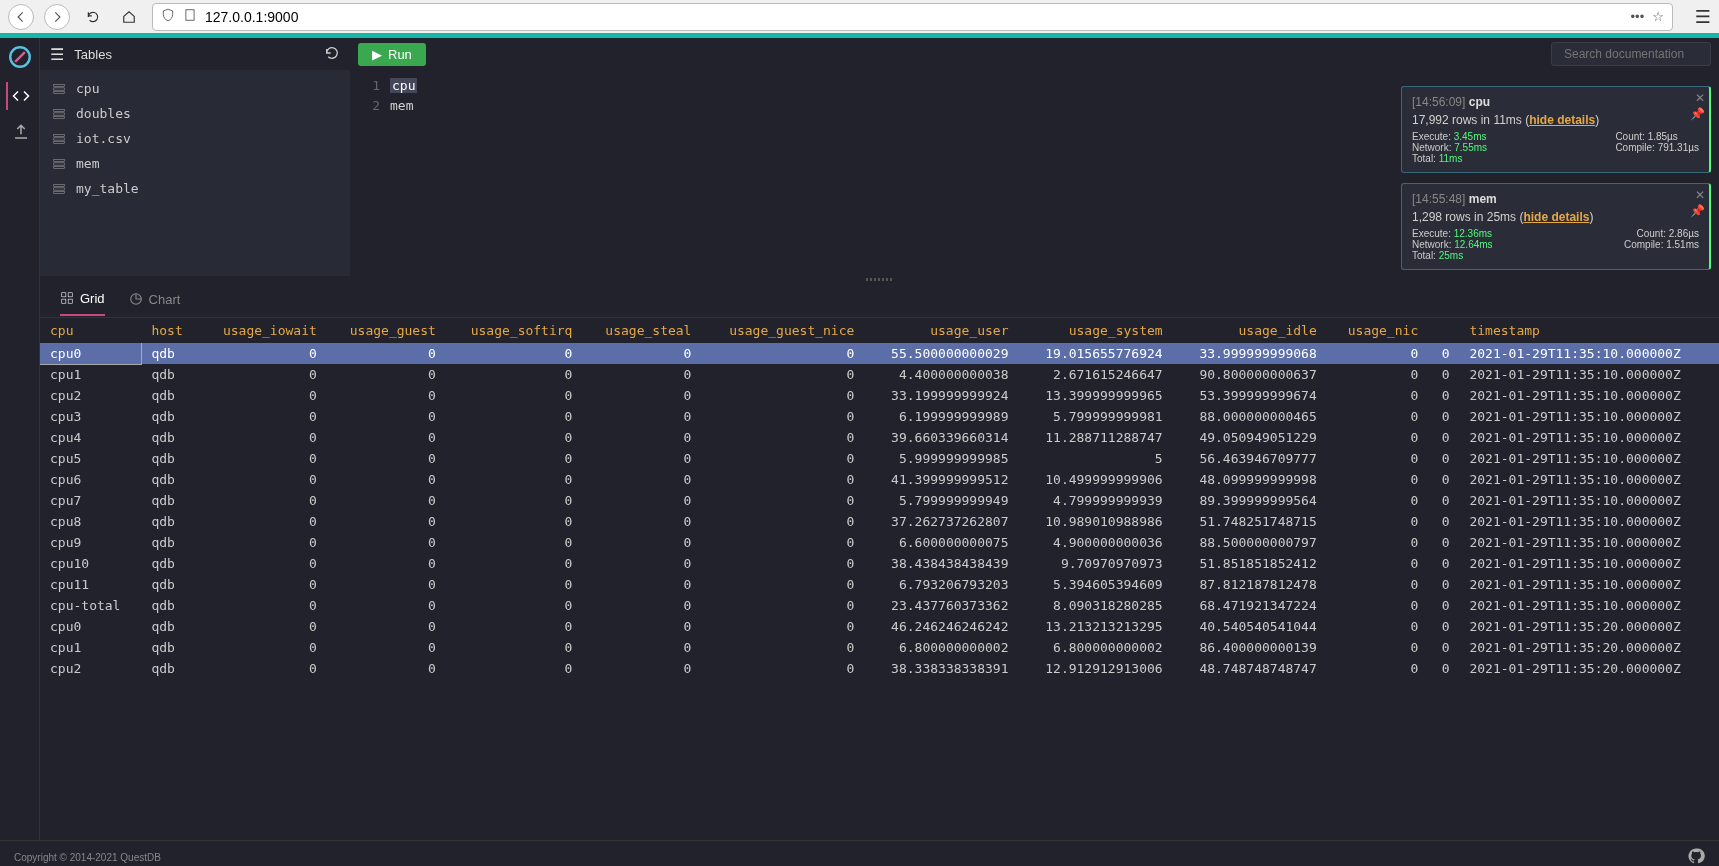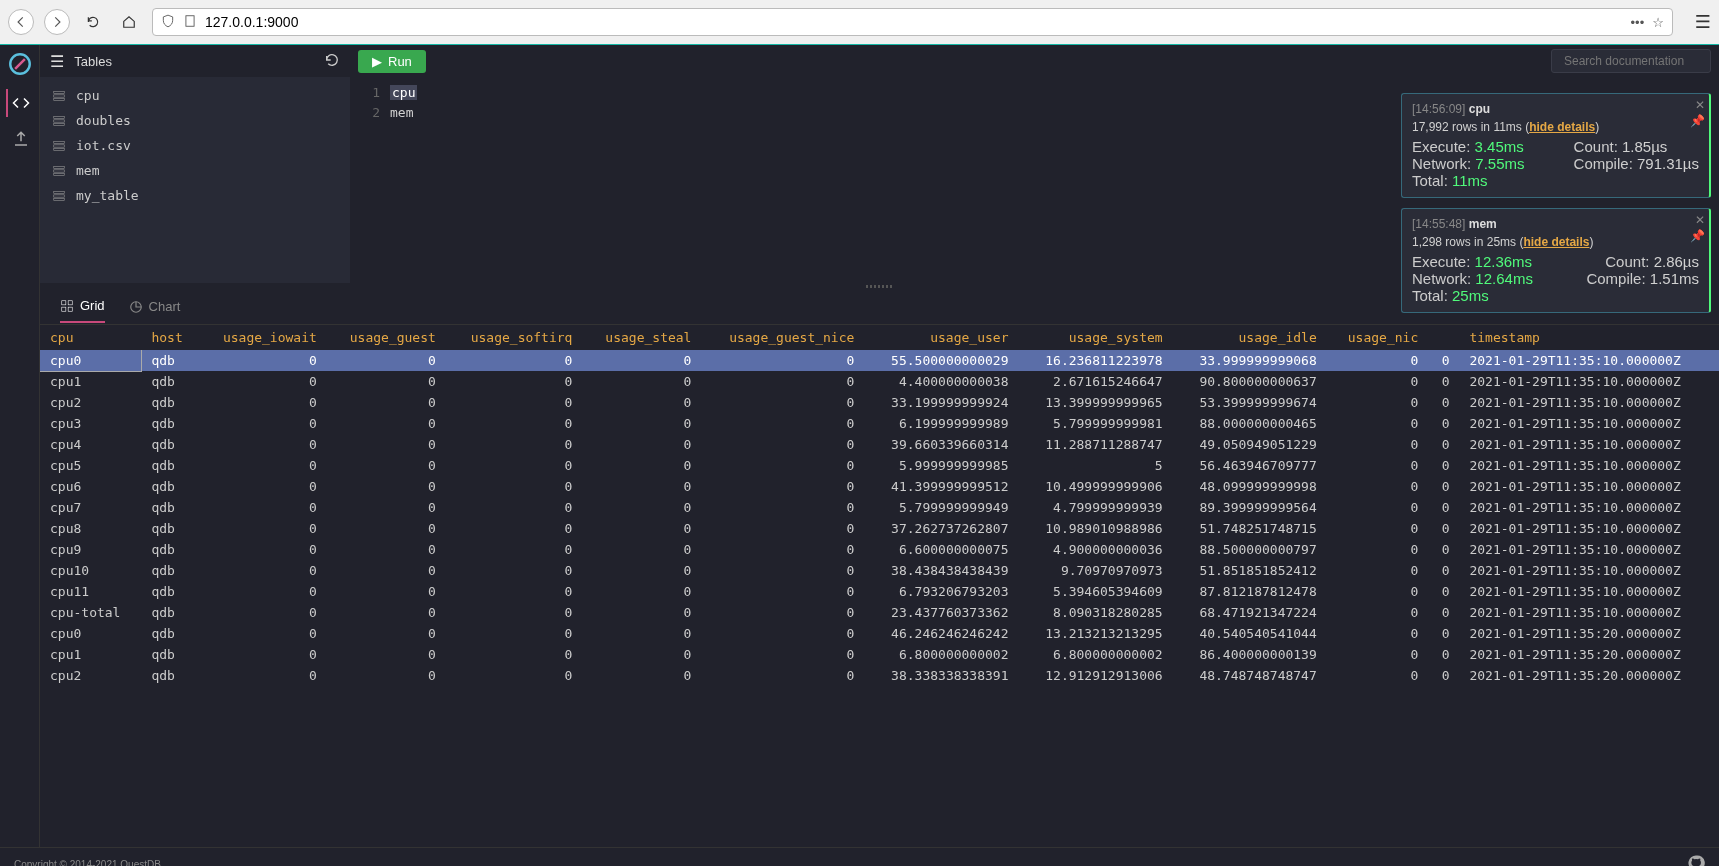--- a/index.html
+++ b/index.html
@@ -8,27 +8,27 @@
   font-size: 13px;
   background: #21222c;
   color: #d1d1d1;
   width: 1719px;
   height: 866px;
   overflow: hidden;
 }
 
 
 .browser-chrome {
-  height: 45px;
+  height: 38px;
   background: #f0f0f0;
   display: flex;
   align-items: center;
   padding: 0 8px;
   gap: 10px;
-  border-bottom: 1px solid #14b8a6;
+  border-bottom: 5px solid #14b8a6;
 }
 .nav-btn {
   width: 26px; height: 26px;
   border: 1px solid #bbb;
   border-radius: 50%;
   background: #fff;
   display: flex;
   align-items: center;
   justify-content: center;
   color: #555;
@@ -204,21 +204,21 @@
   padding: 8px 10px;
   font-size: 12px;
   position: relative;
 }
 .notif .nline { margin-bottom: 4px; }
 .notif .ts { color: #888; }
 .notif .qn { color: #ddd; font-weight: 600; }
 .notif .green { color: #50fa7b; }
 .notif .link { color: #e5a845; text-decoration: underline; cursor: pointer; font-weight: bold; }
 .notif-details { display: flex; justify-content: space-between; margin-top: 4px; }
-.notif-col { font-size: 15px; }
+.notif-col { font-size: 10px; }
 .notif .lbl { color: #ccc; }
 .notif .close, .notif .pin {
   position: absolute; right: 4px;
   color: #888; cursor: pointer; font-size: 12px;
 }
 .notif .close { top: 4px; }
 .notif .pin { top: 20px; }
 
 
 .results-panel {
@@ -230,21 +230,21 @@
 }
 .tabs-row {
   height: 36px;
   display: flex;
   align-items: center;
   border-bottom: 1px solid #333;
   padding: 0 20px;
   gap: 24px;
 }
 .tab {
-  display: flex; align-items: flex-end; gap: 6px;
+  display: flex; align-items: flex-start; gap: 6px;
   color: #888; cursor: pointer;
   padding: 8px 0;
 }
 .tab.active { color: #fff; border-bottom: 2px solid #c8497b; }
 
 .table-wrap {
   flex: 1;
   overflow: auto;
   font-family: "Menlo", "Consolas", monospace;
   font-size: 13px;
@@ -486,21 +486,21 @@
             <tbody>
               <tr class="selected">
                 <td>cpu0</td>
                 <td>qdb</td>
                 <td class="r">0</td>
                 <td class="r">0</td>
                 <td class="r">0</td>
                 <td class="r">0</td>
                 <td class="r">0</td>
                 <td class="r">55.500000000029</td>
-                <td class="r">16.236811223978</td>
+                <td class="r">19.015655776924</td>
                 <td class="r">33.999999999068</td>
                 <td class="r">0</td>
                 <td class="r">0</td>
                 <td>2021-01-29T11:35:10.000000Z</td>
               </tr>
               <tr>
                 <td>cpu1</td>
                 <td>qdb</td>
                 <td class="r">0</td>
                 <td class="r">0</td>

